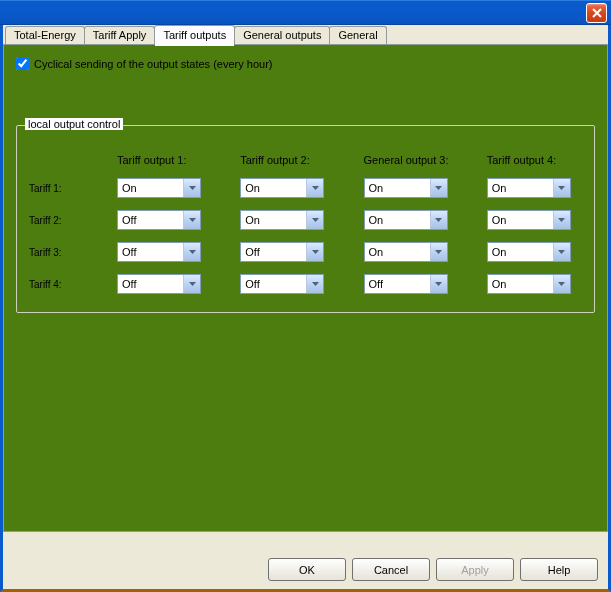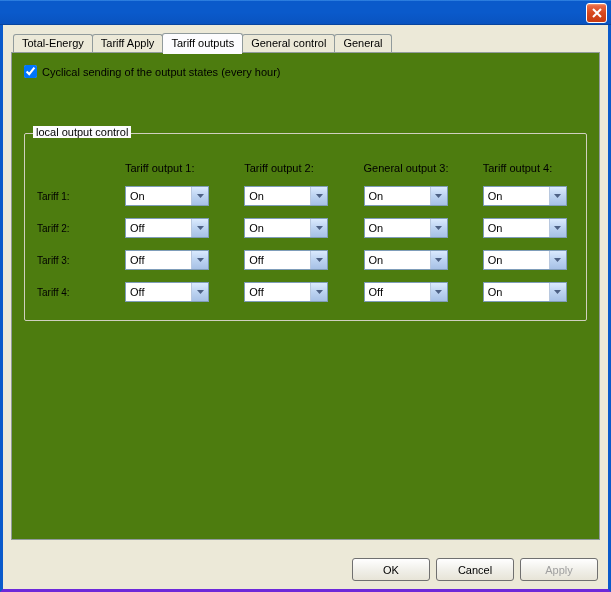--- a/index.html
+++ b/index.html
@@ -37,23 +37,22 @@
     cursor: pointer;
   }
   .close-btn svg { display:block; }
 
   .client {
     position: relative;
     height: 567px;
     box-sizing: border-box;
     border-left: 3px solid #0a5acb;
     border-right: 3px solid #0a5acb;
-    border-bottom: 3px solid #6d28d9;
+    border-bottom: 3px solid #a16207;
     background: #ECE9D8;
-    padding: 8px;
   }
 
   
   .tabstrip {
     display: flex;
     align-items: flex-end;
     position: relative;
     z-index: 2;
     margin-left: 2px;
   }
@@ -196,21 +195,21 @@
     </svg>
   </div>
 </div>
 
 <div class="client">
 
   <div class="tabstrip">
     <div class="tab"><span>Total-Energy</span></div>
     <div class="tab"><span>Tariff Apply</span></div>
     <div class="tab active"><span>Tariff outputs</span></div>
-    <div class="tab"><span>General control</span></div>
+    <div class="tab"><span>General outputs</span></div>
     <div class="tab"><span>General</span></div>
   </div>
 
   <div class="tabpanel">
 
     <div class="check-row">
       <input type="checkbox" checked="" style="">
       <span>Cyclical sending of the output states (every hour)</span>
     </div>
 
@@ -367,15 +366,18 @@
   <div class="button-row">
     <div class="btn">
         <span>OK</span>
       </div>
     <div class="btn">
         <span>Cancel</span>
       </div>
     <div class="btn disabled">
         <span>Apply</span>
       </div>
+    <div class="btn">
+        <span>Help</span>
+      </div>
   </div>
 
 </div>
 
 </body></html>

